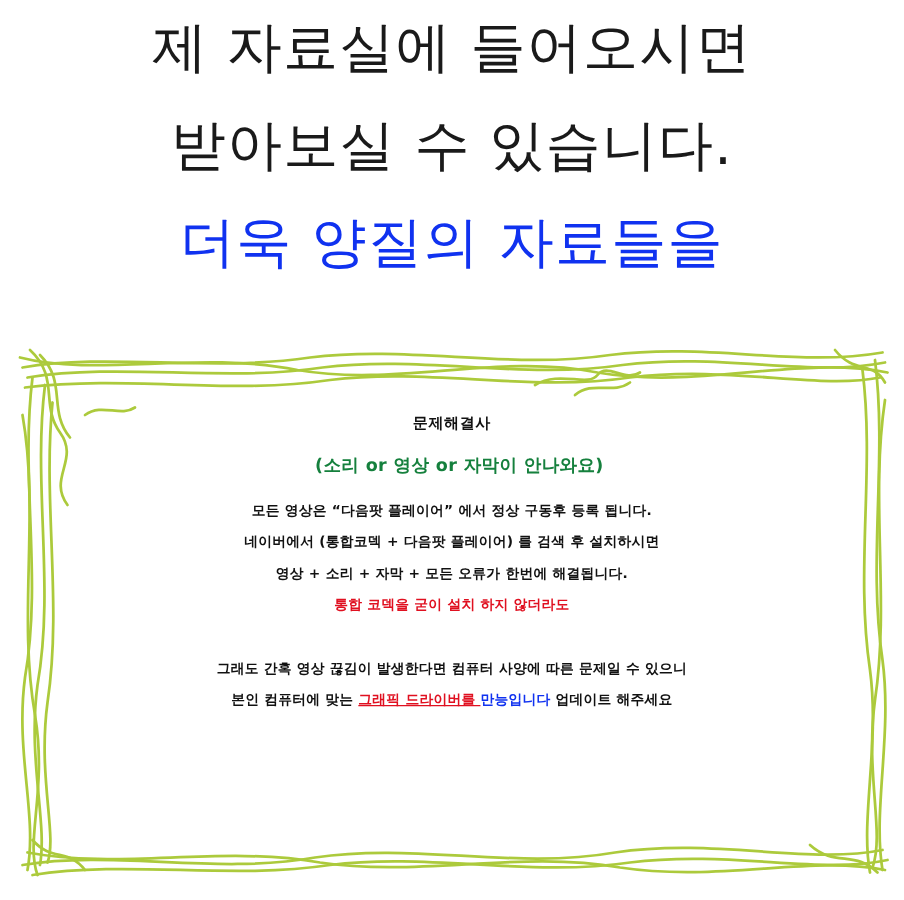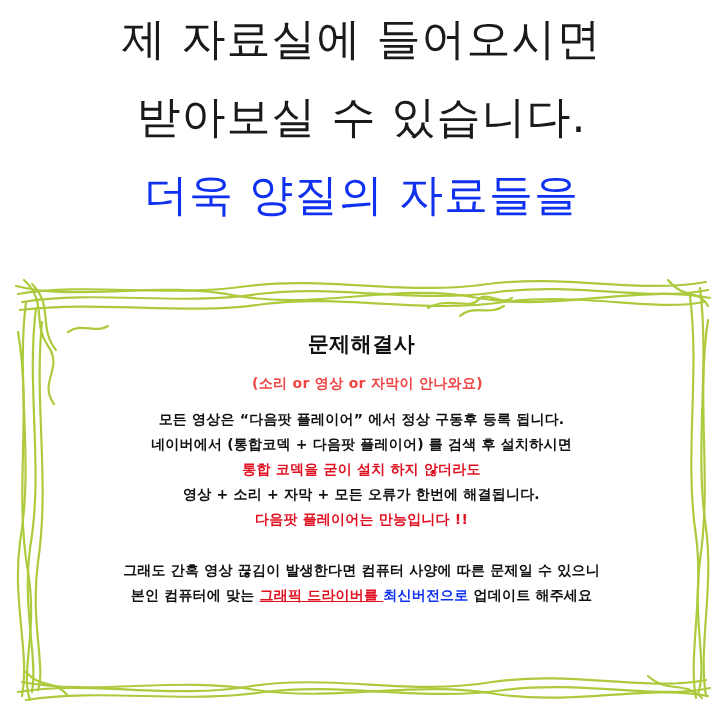--- a/index.html
+++ b/index.html
@@ -57,38 +57,38 @@
   
   .content {
     position: absolute;
     left: 40px;
     top: 330px;
     width: 643px;
     text-align: center;
   }
   .c-title {
     font-family: "DejaVu Sans", sans-serif;
-    font-size: 21px;
+    font-size: 12px;
     font-weight: bold;
     color: #111111;
     margin-bottom: 17px;
     letter-spacing: 0.5px;
   }
   .c-sub {
     font-family: "DejaVu Sans", sans-serif;
     font-size: 14px;
     font-weight: bold;
-    color: #ef4444;
+    color: #15803d;
     margin-bottom: 14px;
     letter-spacing: 0.3px;
     padding-left: 12px;
   }
   .c-line {
     font-family: "DejaVu Sans", sans-serif;
-    font-size: 14px;
+    font-size: 11px;
     font-weight: bold;
     color: #111111;
     line-height: 25px;
     letter-spacing: 0.2px;
   }
   .c-line.red {
     color: #e01020;
   }
   .c-gap {
     height: 26px;
@@ -142,23 +142,22 @@
       </g>
     </svg>
   </div>
 
   <div class="content">
     <div class="c-title">문제해결사</div>
 
     <div class="c-sub">(소리 or 영상 or 자막이 안나와요)</div>
     <div class="c-line">모든 영상은 “다음팟 플레이어” 에서 정상 구동후 등록 됩니다.</div>
     <div class="c-line">네이버에서 (통합코덱 + 다음팟 플레이어) 를 검색 후 설치하시면</div>
+    <div class="c-line">영상 + 소리 + 자막 + 모든 오류가 한번에 해결됩니다.</div>
     <div class="c-line red">통합 코덱을 굳이 설치 하지 않더라도</div>
-    <div class="c-line">영상 + 소리 + 자막 + 모든 오류가 한번에 해결됩니다.</div>
-    <div class="c-line red">다음팟 플레이어는 만능입니다 !!</div>
 
     <div class="c-gap"></div>
 
     <div class="c-line">그래도 간혹 영상 끊김이 발생한다면 컴퓨터 사양에 따른 문제일 수 있으니</div>
-    <div class="c-line"><span>본인 컴퓨터에 맞는 </span><span class="kw-red">그래픽 드라이버를 </span><span class="kw-blue">최신버전으로 </span><span>업데이트 해주세요</span></div>
+    <div class="c-line"><span>본인 컴퓨터에 맞는 </span><span class="kw-red">그래픽 드라이버를 </span><span class="kw-blue">만능입니다 </span><span>업데이트 해주세요</span></div>
   </div>
 
 </div>
 
 </body></html>

